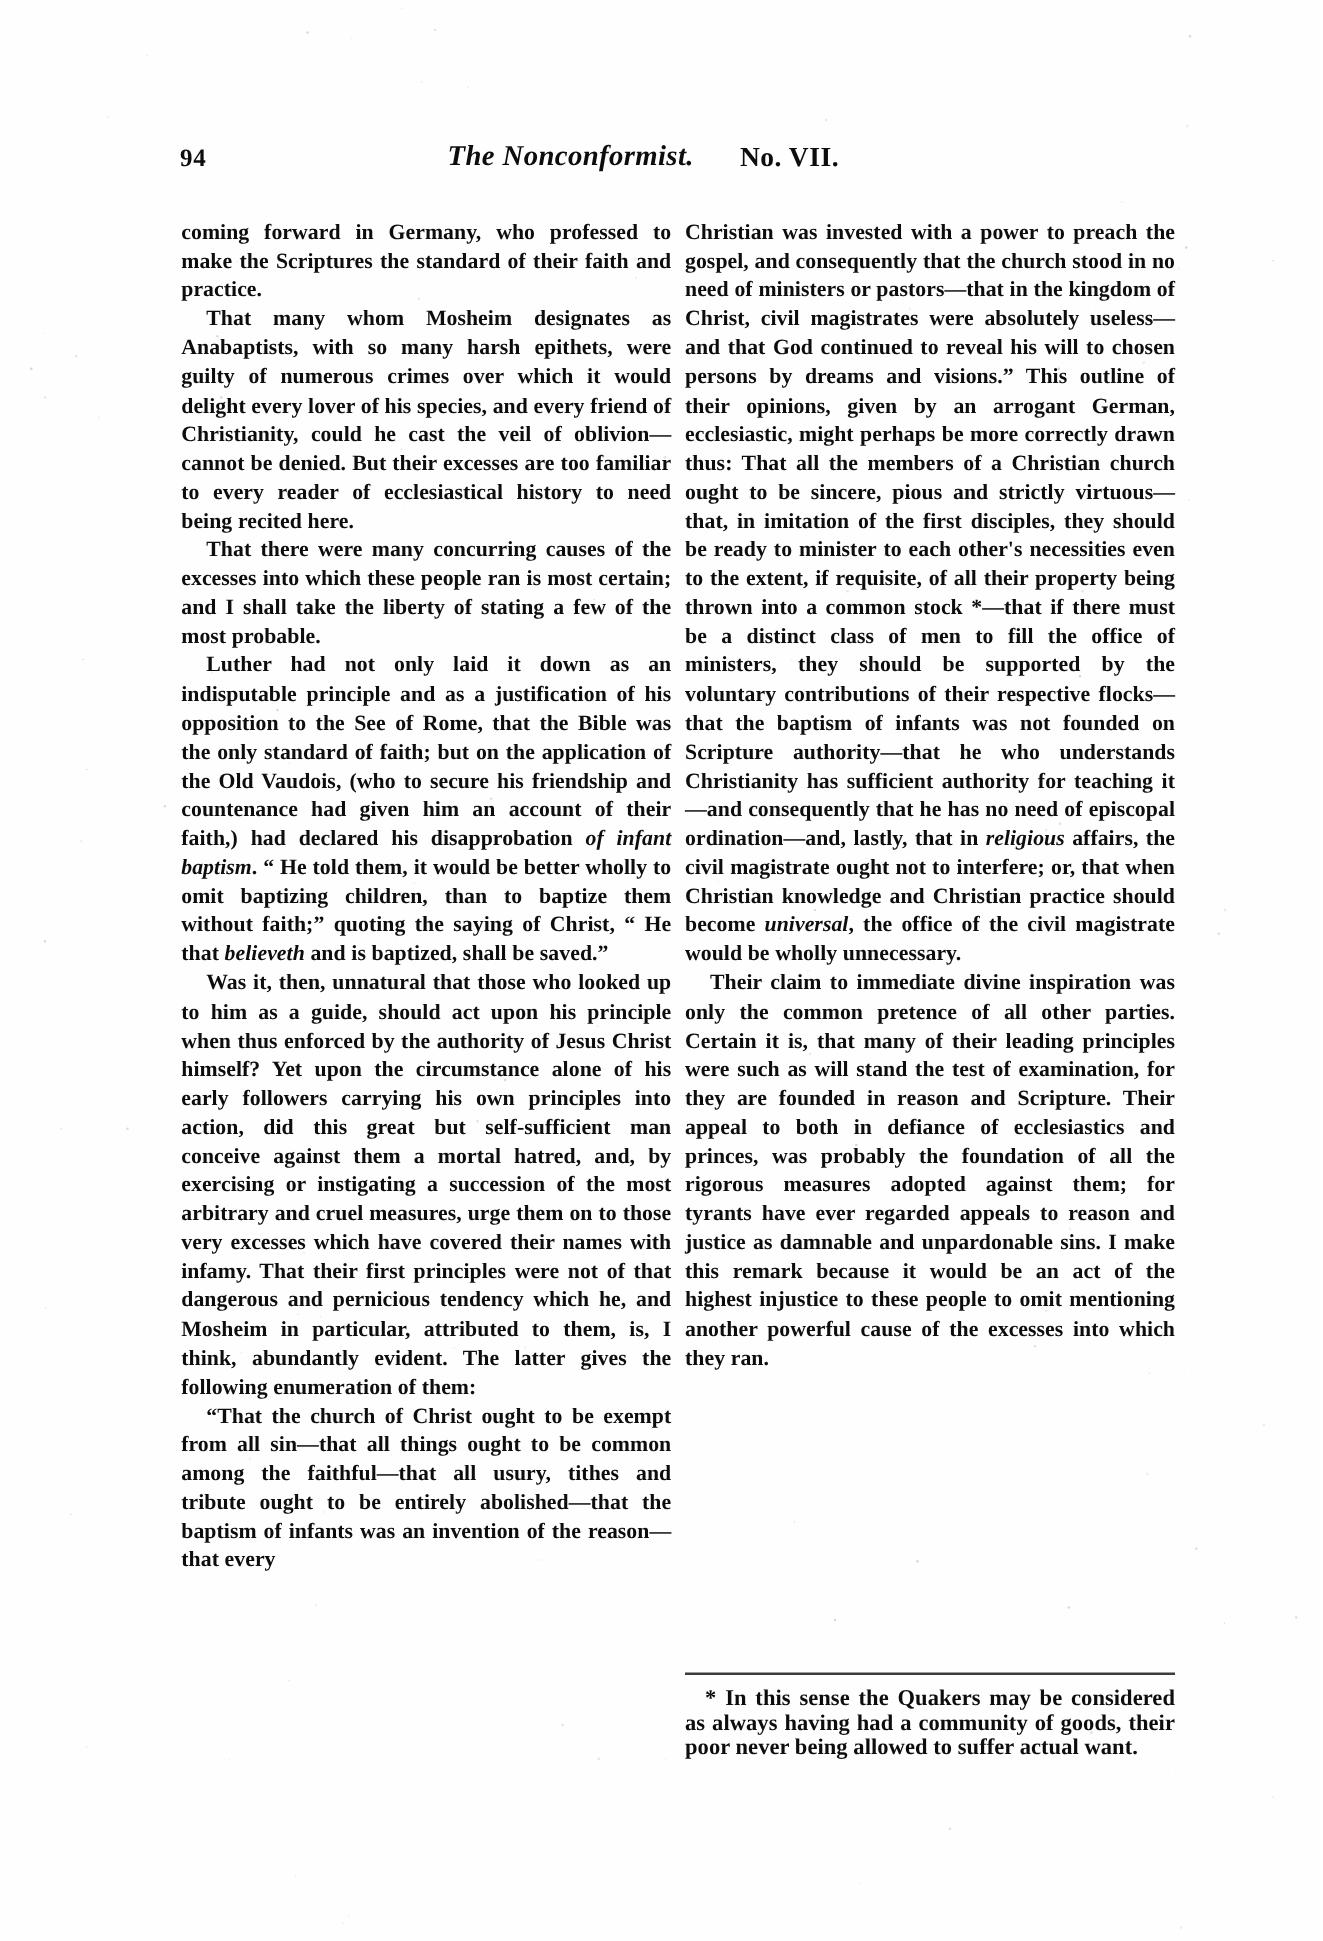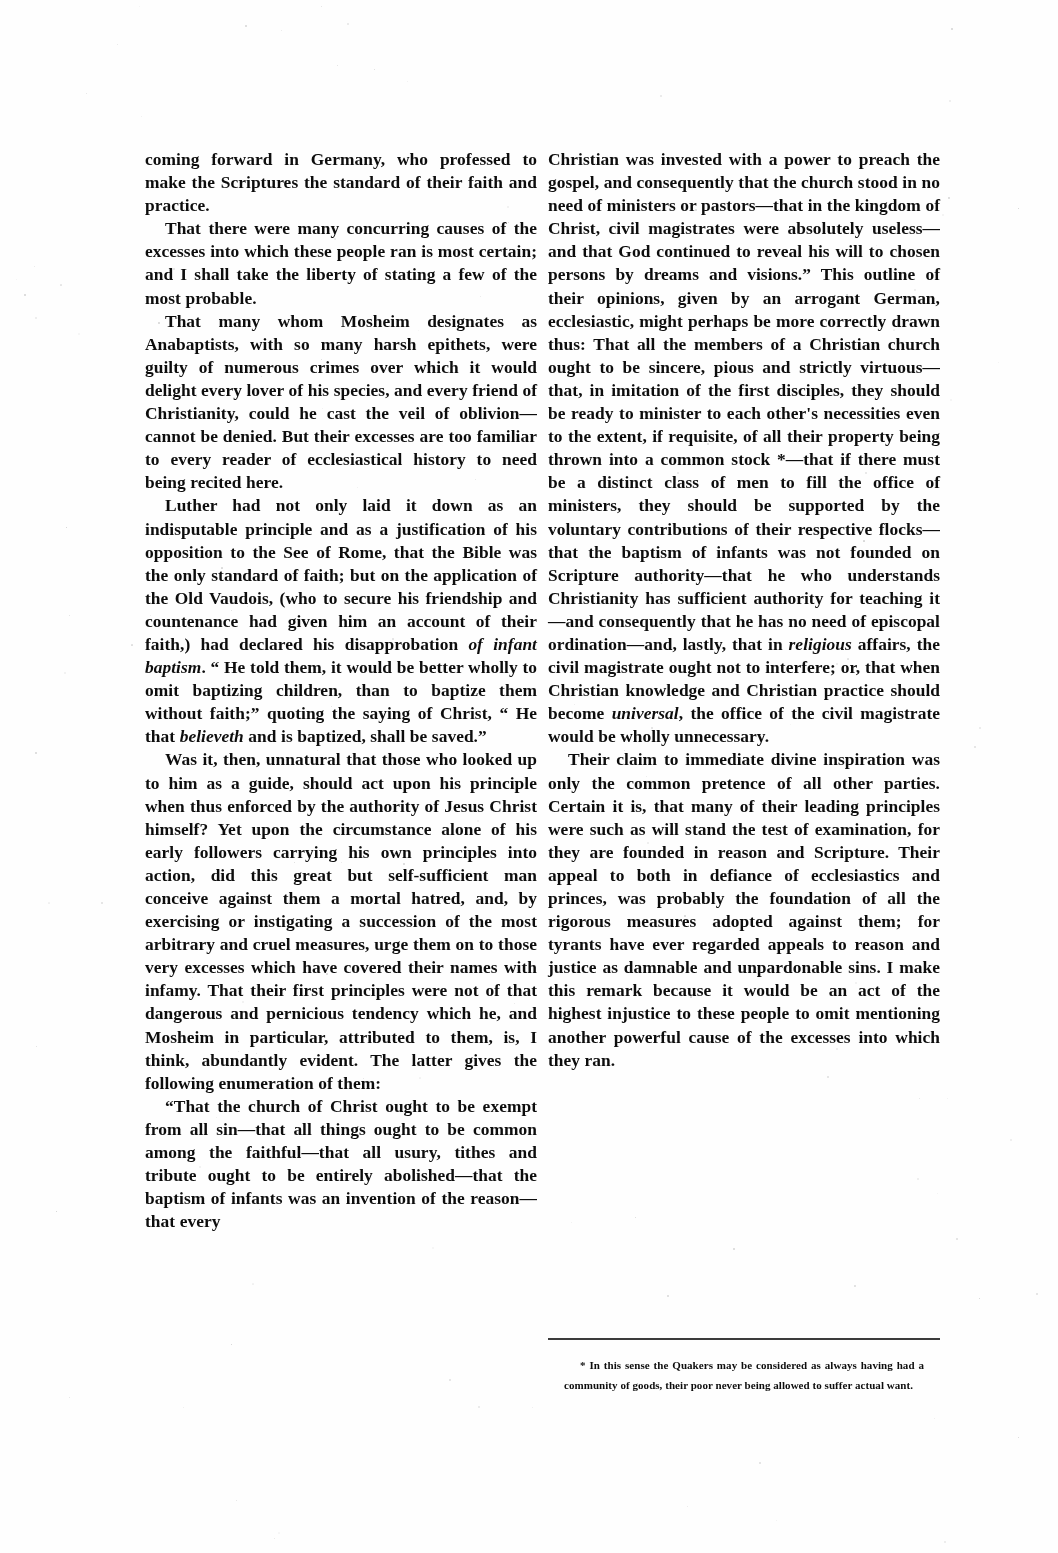--- a/index.html
+++ b/index.html
@@ -67,21 +67,21 @@
     left: 452px;
     top: 1px;
     font-size: 22px;
     font-weight: 700;
     letter-spacing: .4px;
   }
 
   
   .col {
     position: absolute;
-    top: 148px;
+    top: 174px;
     width: 392px;
   }
   #col-left  { left: 145px; }
   #col-right { left: 548px; }
 
   .col p {
     margin: 0;
     font-size: 17.4px;
     line-height: 23.1px;
     text-align: justify;
@@ -105,40 +105,45 @@
     width: 392px;
   }
   #fn-rule {
     width: 100%;
     height: 2px;
     background: #1a1a1a;
     margin: 0 0 9px 0;
     opacity: .85;
   }
   #fn-text {
-    margin: 16px;
-    font-size: 11px;
+    margin: 0;
+    font-size: 18px;
     line-height: 19.6px;
     text-align: justify;
     text-align-last: left;
     font-weight: 700;
     text-indent: 16px;
     letter-spacing: .05px;
   }
 </style>
 </head>
 <body>
 
 <div id="page">
 
+  <div id="runhead">
+    <span id="folio">94</span>
+    <span id="headtitle">The Nonconformist.</span>
+    <span id="headnum">No. VII.</span>
+  </div>
 
   <div class="col" id="col-left">
     <p>coming forward in Germany, who professed to make the Scriptures the standard of their faith and practice.</p>
+    <p class="ind">That many whom Mosheim designates as Anabaptists, with so many harsh epithets, were guilty of numerous crimes over which it would delight every lover of his species, and every friend of Christianity, could he cast the veil of oblivion—cannot be denied. But their excesses are too familiar to every reader of ecclesiastical history to need being recited here.</p>
     <p class="ind">That there were many concurring causes of the excesses into which these people ran is most certain; and I shall take the liberty of stating a few of the most probable.</p>
-    <p class="ind">That many whom Mosheim designates as Anabaptists, with so many harsh epithets, were guilty of numerous crimes over which it would delight every lover of his species, and every friend of Christianity, could he cast the veil of oblivion—cannot be denied. But their excesses are too familiar to every reader of ecclesiastical history to need being recited here.</p>
     <p class="ind">Luther had not only laid it down as an indisputable principle and as a justification of his opposition to the See of Rome, that the Bible was the only standard of faith; but on the application of the Old Vaudois, (who to secure his friendship and countenance had given him an account of their faith,) had declared his disapprobation <em>of infant baptism</em>. “ He told them, it would be better wholly to omit baptizing children, than to baptize them without faith;” quoting the saying of Christ, “ He that <em>believeth</em> and is baptized, shall be saved.”</p>
     <p class="ind">Was it, then, unnatural that those who looked up to him as a guide, should act upon his principle when thus enforced by the authority of Jesus Christ himself? Yet upon the circumstance alone of his early followers carrying his own principles into action, did this great but self-sufficient man conceive against them a mortal hatred, and, by exercising or instigating a succession of the most arbitrary and cruel measures, urge them on to those very excesses which have covered their names with infamy. That their first principles were not of that dangerous and pernicious tendency which he, and Mosheim in particular, attributed to them, is, I think, abundantly evident. The latter gives the following enumeration of them:</p>
     <p class="ind">“That the church of Christ ought to be exempt from all sin—that all things ought to be common among the faithful—that all usury, tithes and tribute ought to be entirely abolished—that the baptism of infants was an invention of the reason—that every</p>
   </div>
 
   <div class="col" id="col-right">
     <p>Christian was invested with a power to preach the gospel, and consequently that the church stood in no need of ministers or pastors—that in the kingdom of Christ, civil magistrates were absolutely useless—and that God continued to reveal his will to chosen persons by dreams and visions.” This outline of their opinions, given by an arrogant German, ecclesiastic, might perhaps be more correctly drawn thus: That all the members of a Christian church ought to be sincere, pious and strictly virtuous—that, in imitation of the first disciples, they should be ready to minister to each other's necessities even to the extent, if requisite, of all their property being thrown into a common stock *—that if there must be a distinct class of men to fill the office of ministers, they should be supported by the voluntary contributions of their respective flocks—that the baptism of infants was not founded on Scripture authority—that he who understands Christianity has sufficient authority for teaching it—and consequently that he has no need of episcopal ordination—and, lastly, that in <em>religious</em> affairs, the civil magistrate ought not to interfere; or, that when Christian knowledge and Christian practice should become <em>universal</em>, the office of the civil magistrate would be wholly unnecessary.</p>
     <p class="ind">Their claim to immediate divine inspiration was only the common pretence of all other parties. Certain it is, that many of their leading principles were such as will stand the test of examination, for they are founded in reason and Scripture. Their appeal to both in defiance of ecclesiastics and princes, was probably the foundation of all the rigorous measures adopted against them; for tyrants have ever regarded appeals to reason and justice as damnable and unpardonable sins. I make this remark because it would be an act of the highest injustice to these people to omit mentioning another powerful cause of the excesses into which they ran.</p>
   </div>
 

